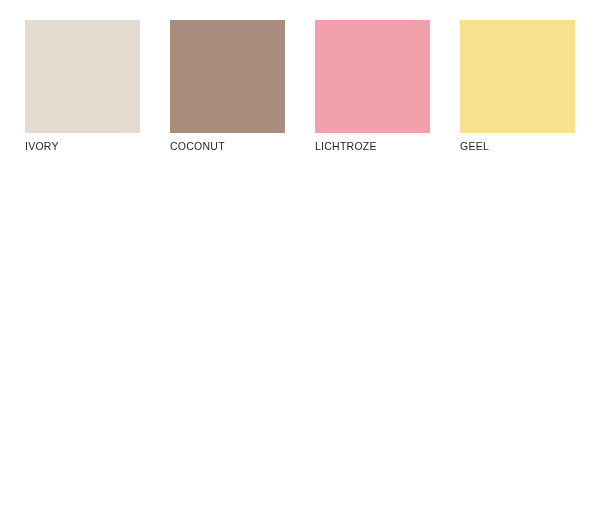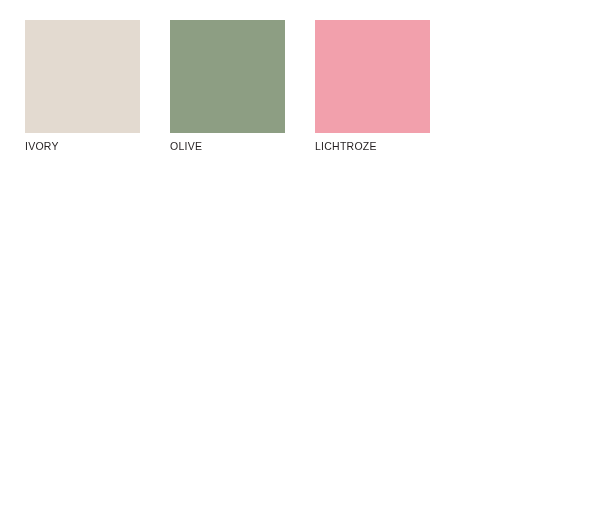--- a/index.html
+++ b/index.html
@@ -63,21 +63,25 @@
 </head>
 <body style="background: rgb(255, 255, 255);">
 
 <div id="palette-board">
   <div id="swatch-grid">
       <div class="swatch-cell">
         <span class="swatch-chip" style="background-color: rgb(227, 218, 208);"></span>
         <span class="swatch-label">IVORY</span>
       </div>
       <div class="swatch-cell">
-        <span class="swatch-chip" style="background-color: rgb(141, 158, 131);"></span>
-        <span class="swatch-label">OLIVE</span>
+        <span class="swatch-chip" style="background-color: rgb(168, 140, 125);"></span>
+        <span class="swatch-label">COCONUT</span>
       </div>
       <div class="swatch-cell">
         <span class="swatch-chip" style="background-color: rgb(242, 160, 172);"></span>
         <span class="swatch-label">LICHTROZE</span>
       </div>
+      <div class="swatch-cell">
+        <span class="swatch-chip" style="background-color: rgb(249, 224, 142);"></span>
+        <span class="swatch-label">GEEL</span>
+      </div>
     </div>
 </div>
 
 </body></html>

